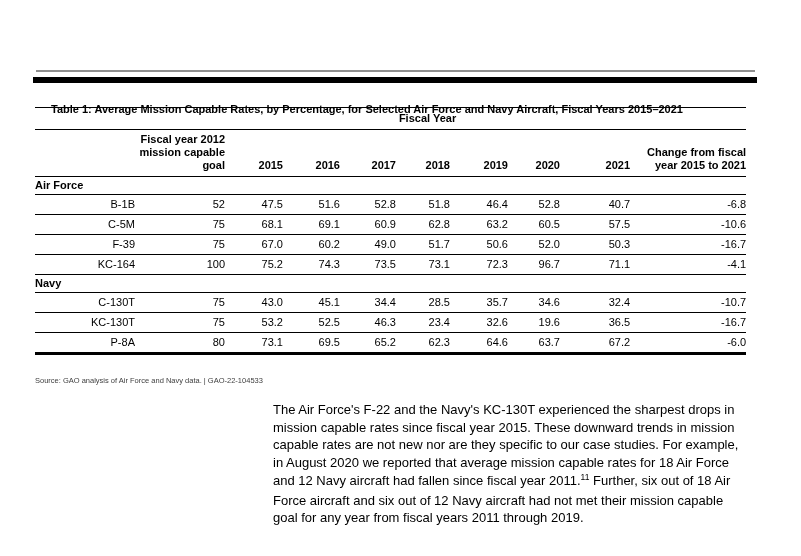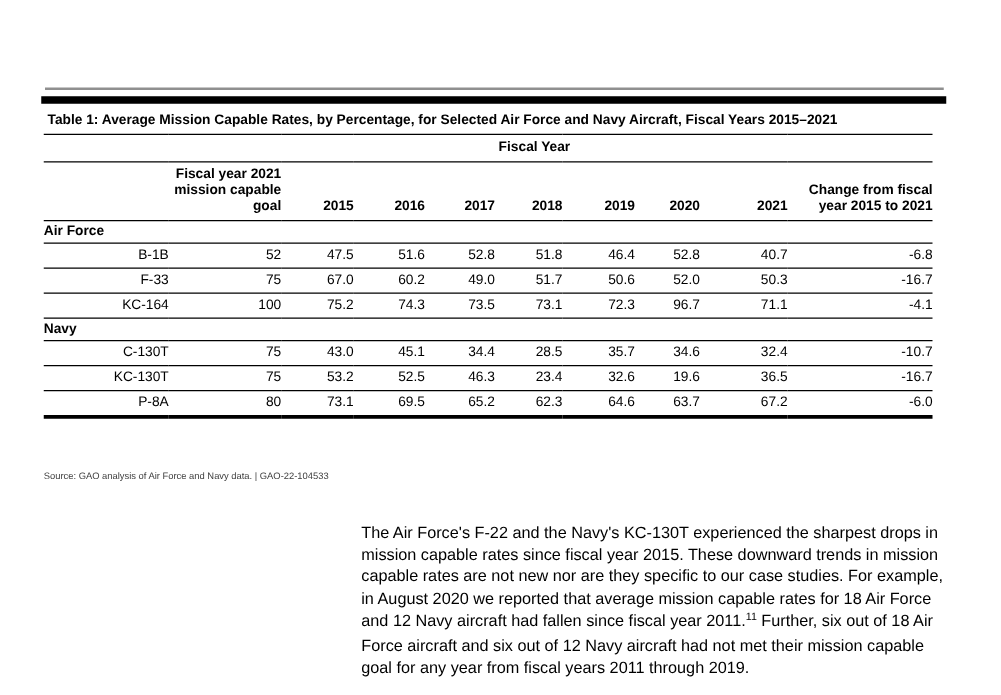--- a/index.html
+++ b/index.html
@@ -21,21 +21,21 @@
   .bar-black {
     position: absolute;
     top: 77px; left: 33px;
     width: 724px; height: 6px;
     background: #000;
   }
   .table-title {
     position: absolute;
     top: 86px; left: 35px;
     width: 715px;
-    margin: 3px;
+    margin: 16px;
     font-size: 11px;
     font-weight: bold;
     line-height: 14px;
   }
   table.mc-table {
     position: absolute;
     top: 107px; left: 35px;
     width: 711px;
     border-collapse: collapse;
     table-layout: fixed;
@@ -81,21 +81,21 @@
     position: absolute;
     top: 376px; left: 35px;
     margin: 0;
     font-size: 7.5px;
     color: #404040;
   }
   .body-text {
     position: absolute;
     top: 401px; left: 273px;
     width: 472px;
-    margin: 16px;
+    margin: 0;
     font-size: 13px;
     line-height: 17.7px;
     color: #000;
   }
   .body-text .fn {
     font-size: 8.5px;
     vertical-align: baseline;
     position: relative;
     top: -4.5px;
   }
@@ -124,21 +124,21 @@
       <col style="width:116px">
     </colgroup>
     <thead>
       <tr class="group-row">
         <th colspan="2"></th>
         <th colspan="7" class="group-head">Fiscal Year</th>
         <th></th>
       </tr>
       <tr class="col-head-row">
         <th class="aircraft-head"></th>
-        <th>Fiscal year 2021 mission capable goal</th>
+        <th>Fiscal year 2012 mission capable goal</th>
         <th>2015</th>
         <th>2016</th>
         <th>2017</th>
         <th>2018</th>
         <th>2019</th>
         <th>2020</th>
         <th>2021</th>
         <th>Change from fiscal year 2015 to 2021</th>
       </tr>
     </thead>
@@ -152,21 +152,33 @@
           <td class="num">47.5</td>
           <td class="num">51.6</td>
           <td class="num">52.8</td>
           <td class="num">51.8</td>
           <td class="num">46.4</td>
           <td class="num">52.8</td>
           <td class="num">40.7</td>
           <td class="num">-6.8</td>
         </tr>
         <tr class="data-row">
-          <td class="left">F-33</td>
+          <td class="left">C-5M</td>
+          <td class="num">75</td>
+          <td class="num">68.1</td>
+          <td class="num">69.1</td>
+          <td class="num">60.9</td>
+          <td class="num">62.8</td>
+          <td class="num">63.2</td>
+          <td class="num">60.5</td>
+          <td class="num">57.5</td>
+          <td class="num">-10.6</td>
+        </tr>
+        <tr class="data-row">
+          <td class="left">F-39</td>
           <td class="num">75</td>
           <td class="num">67.0</td>
           <td class="num">60.2</td>
           <td class="num">49.0</td>
           <td class="num">51.7</td>
           <td class="num">50.6</td>
           <td class="num">52.0</td>
           <td class="num">50.3</td>
           <td class="num">-16.7</td>
         </tr>

